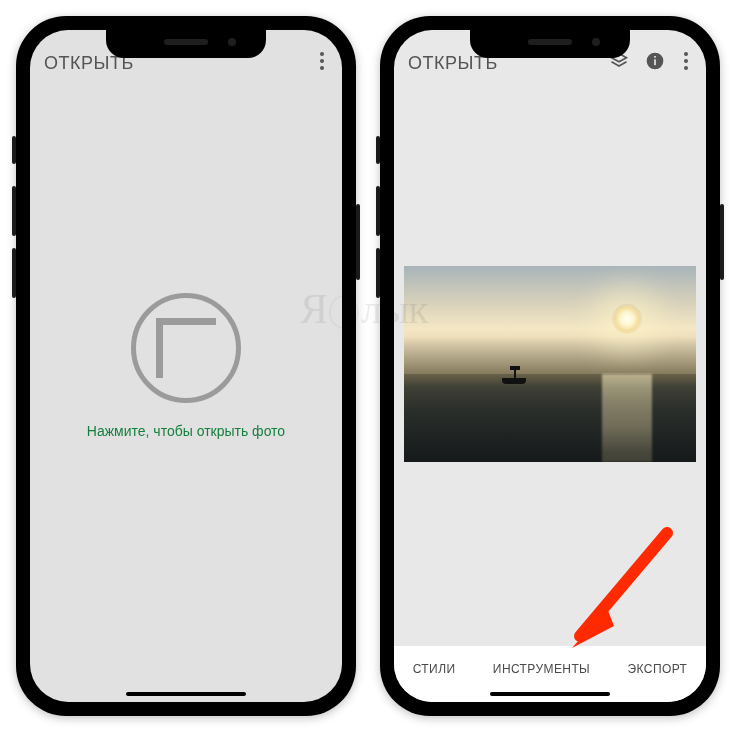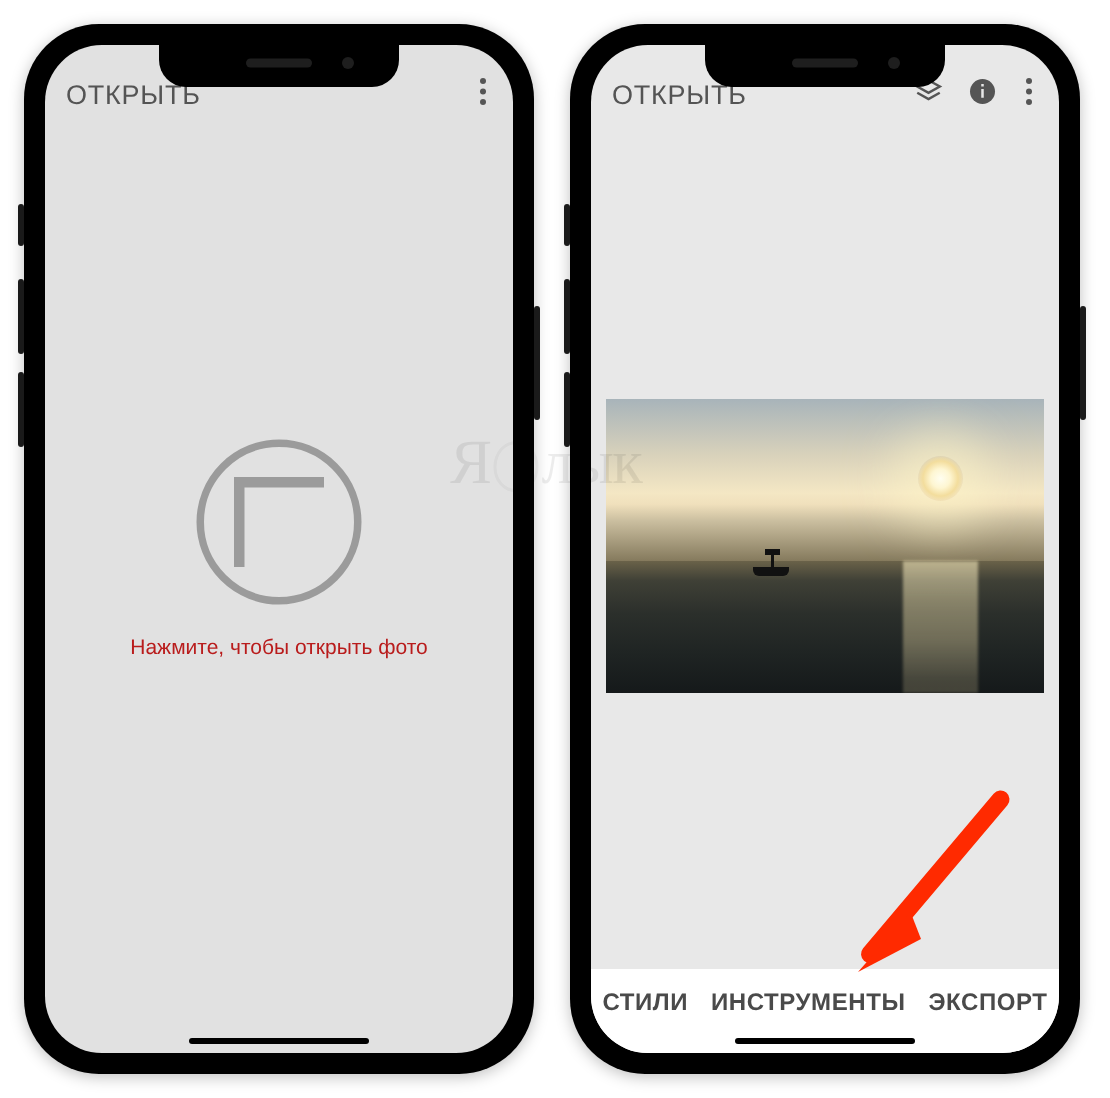--- a/index.html
+++ b/index.html
@@ -84,21 +84,21 @@
     gap:20px;
   }
   .plus-circle {
     width:110px; height:110px; border:5px solid #9b9b9b; border-radius:50%;
     display:flex; align-items:center; justify-content:center;
     cursor:pointer;
   }
   .plus-circle .h { position:absolute; width:60px; height:7px; background:#9b9b9b; }
   .plus-circle .v { position:absolute; width:7px; height:60px; background:#9b9b9b; }
   .plus-wrap { position:relative; width:60px; height:60px; }
-  .hint-text { font-size:14px; color:#b91c1c; }
+  .hint-text { font-size:14px; color:#15803d; }
 
   
   .canvas-area {
     position:absolute; top:52px; left:0; right:0; bottom:56px;
     display:flex; align-items:center; justify-content:center;
   }
   .photo {
     width:292px; height:196px; position:relative; overflow:hidden;
     background:#333;
   }
@@ -129,21 +129,21 @@
   .boat .flag { position:absolute; bottom:14px; left:8px; width:10px; height:4px; background:#111; }
 
   
   .tabbar {
     position:absolute; left:0; right:0; bottom:0; height:56px;
     background:#fff;
     display:flex; align-items:center; justify-content:space-around;
     padding-bottom:10px;
   }
   .tab {
-    font-size:16px; letter-spacing:.4px; color:#4a4a4a; font-weight:700;
+    font-size:12px; letter-spacing:.4px; color:#4a4a4a; font-weight:400;
     cursor:pointer;
   }
 
   
   .home-ind {
     position:absolute; bottom:6px; left:50%; transform:translateX(-50%);
     width:120px; height:4px; background:#000; border-radius:3px; z-index:60;
   }
 
   

